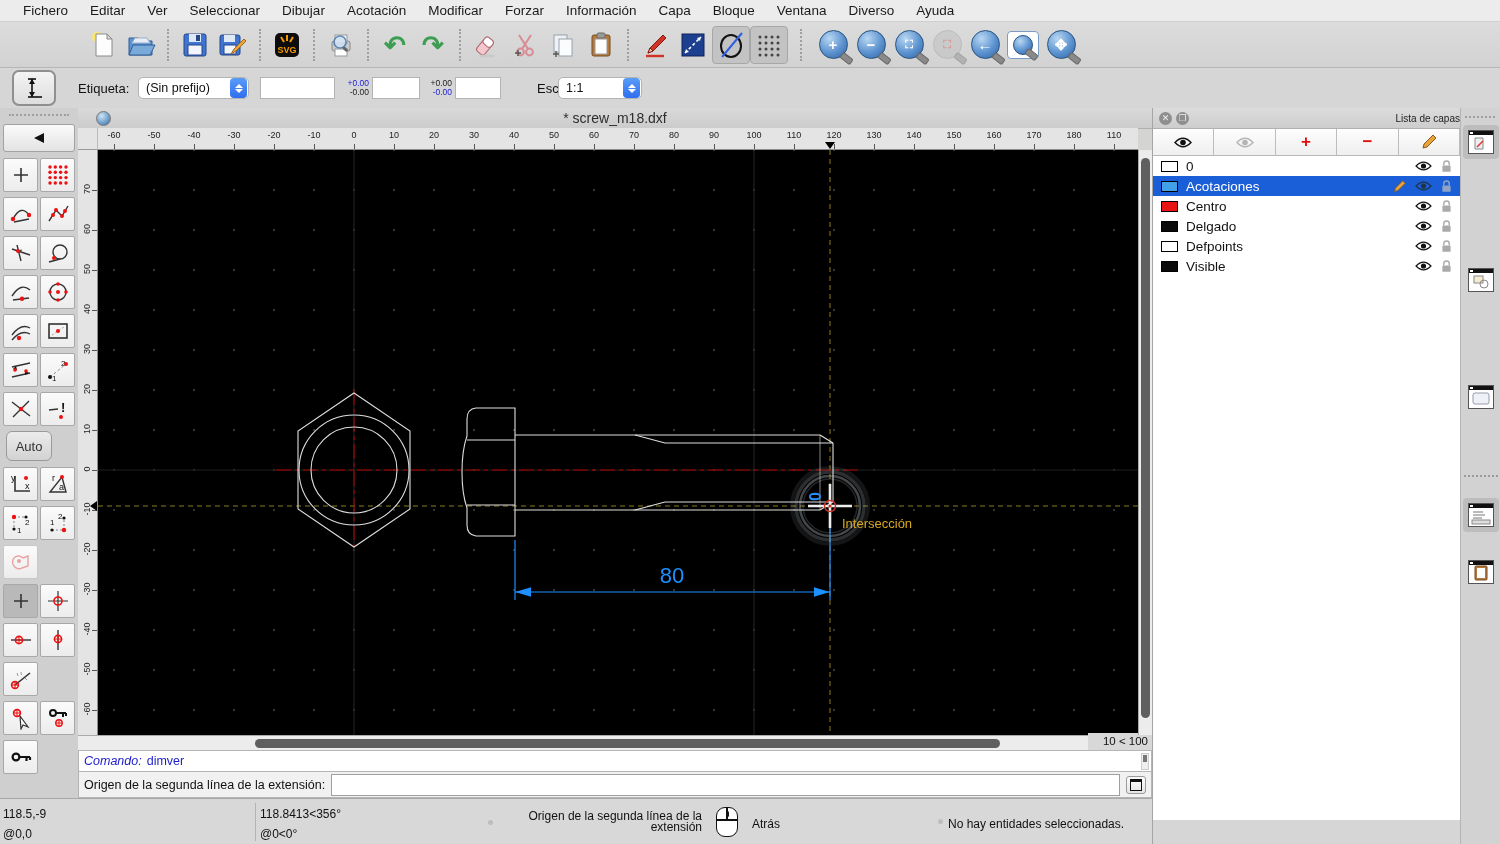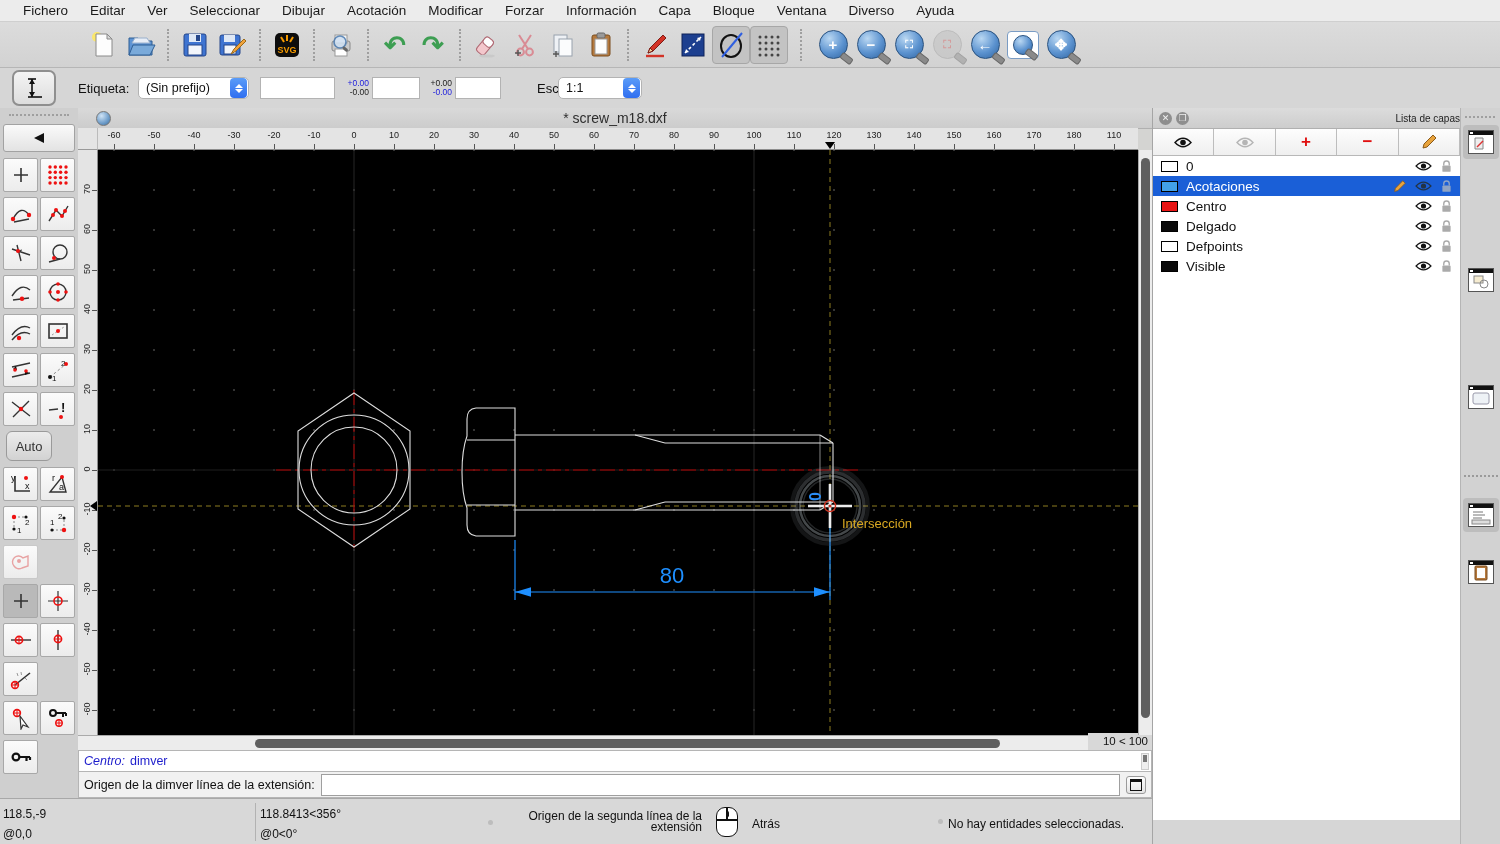--- a/index.html
+++ b/index.html
@@ -732,28 +732,28 @@
 
 <div class="abs hscroll">
     <div class="hthumb"></div>
   </div>
 <div class="abs gridstatus">10 &lt; 100</div>
 <div class="abs vscroll">
     <div class="vthumb"></div>
   </div>
 
 <div class="abs cmd1">
-  <span class="k">Centro:</span>
+  <span class="k">Comando:</span>
   <span class="v">dimver</span>
   <span class="cmdsb">
       <i></i>
     </span>
 </div>
 <div class="abs cmd2">
-  <span class="p">Origen de la dimver línea de la extensión:</span>
+  <span class="p">Origen de la segunda línea de la extensión:</span>
   <input value="" style="">
   <span class="cmdbtn">
       <span class="win"></span>
     </span>
 </div>
 
 <div class="abs statusbar">
   <span class="abs" style="left:3px;top:8px;">118.5,-9</span>
   <span class="abs" style="left:3px;top:28px;">@0,0</span>
   <span class="sdiv" style="left:255px;"></span>

